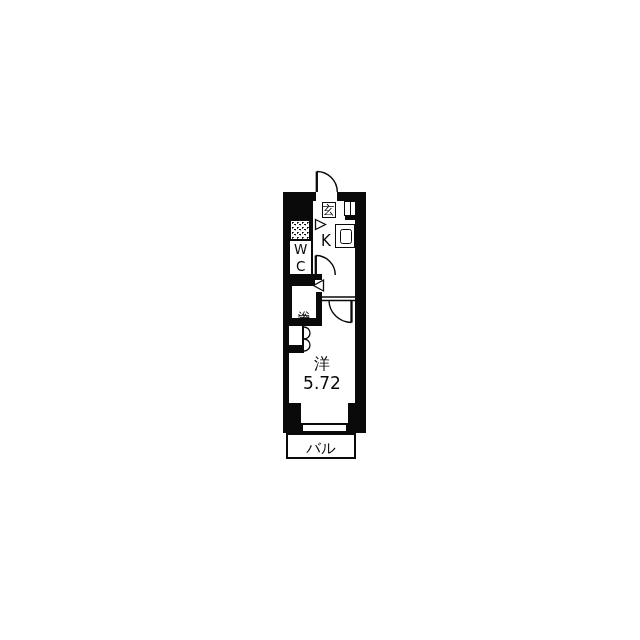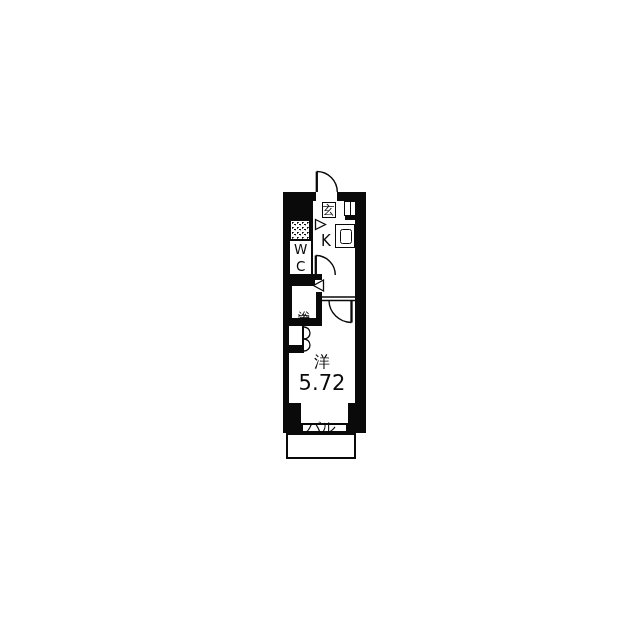--- a/index.html
+++ b/index.html
@@ -76,17 +76,17 @@
     </g>
   </svg>
 
   <div class="abs lbl" style="left:321.5px;top:201.5px;width:14px;height:16.5px;font-size:12px;">玄</div>
   <div class="abs lbl" style="left:316px;top:233px;width:20px;height:17px;font-size:15px;">K</div>
   <div class="abs lbl vtext" style="left:288.5px;top:240px;width:23px;height:35px;font-size:13.5px;letter-spacing:0.5px;">WC</div>
   <div class="abs lbl vtext" style="left:292px;top:286px;width:24px;height:32px;font-size:12px;letter-spacing:1.5px;">浴室</div>
   <div class="abs" style="left:289px;top:352px;width:66px;height:44px;display:flex;flex-direction:column;
               align-items:center;justify-content:center;gap:3px;">
     <div class="lbl" style="font-size:16px;">洋</div>
-    <div class="lbl" style="font-size:21px;">5.72</div>
+    <div class="lbl" style="font-size:17px;">5.72</div>
   </div>
-  <div class="abs lbl" style="left:286px;top:414px;width:70px;height:26px;font-size:14.5px;">バル</div>
+  <div class="abs lbl" style="left:286px;top:435px;width:70px;height:26px;font-size:14.5px;">バル</div>
 
 </div>
 
 </body></html>

